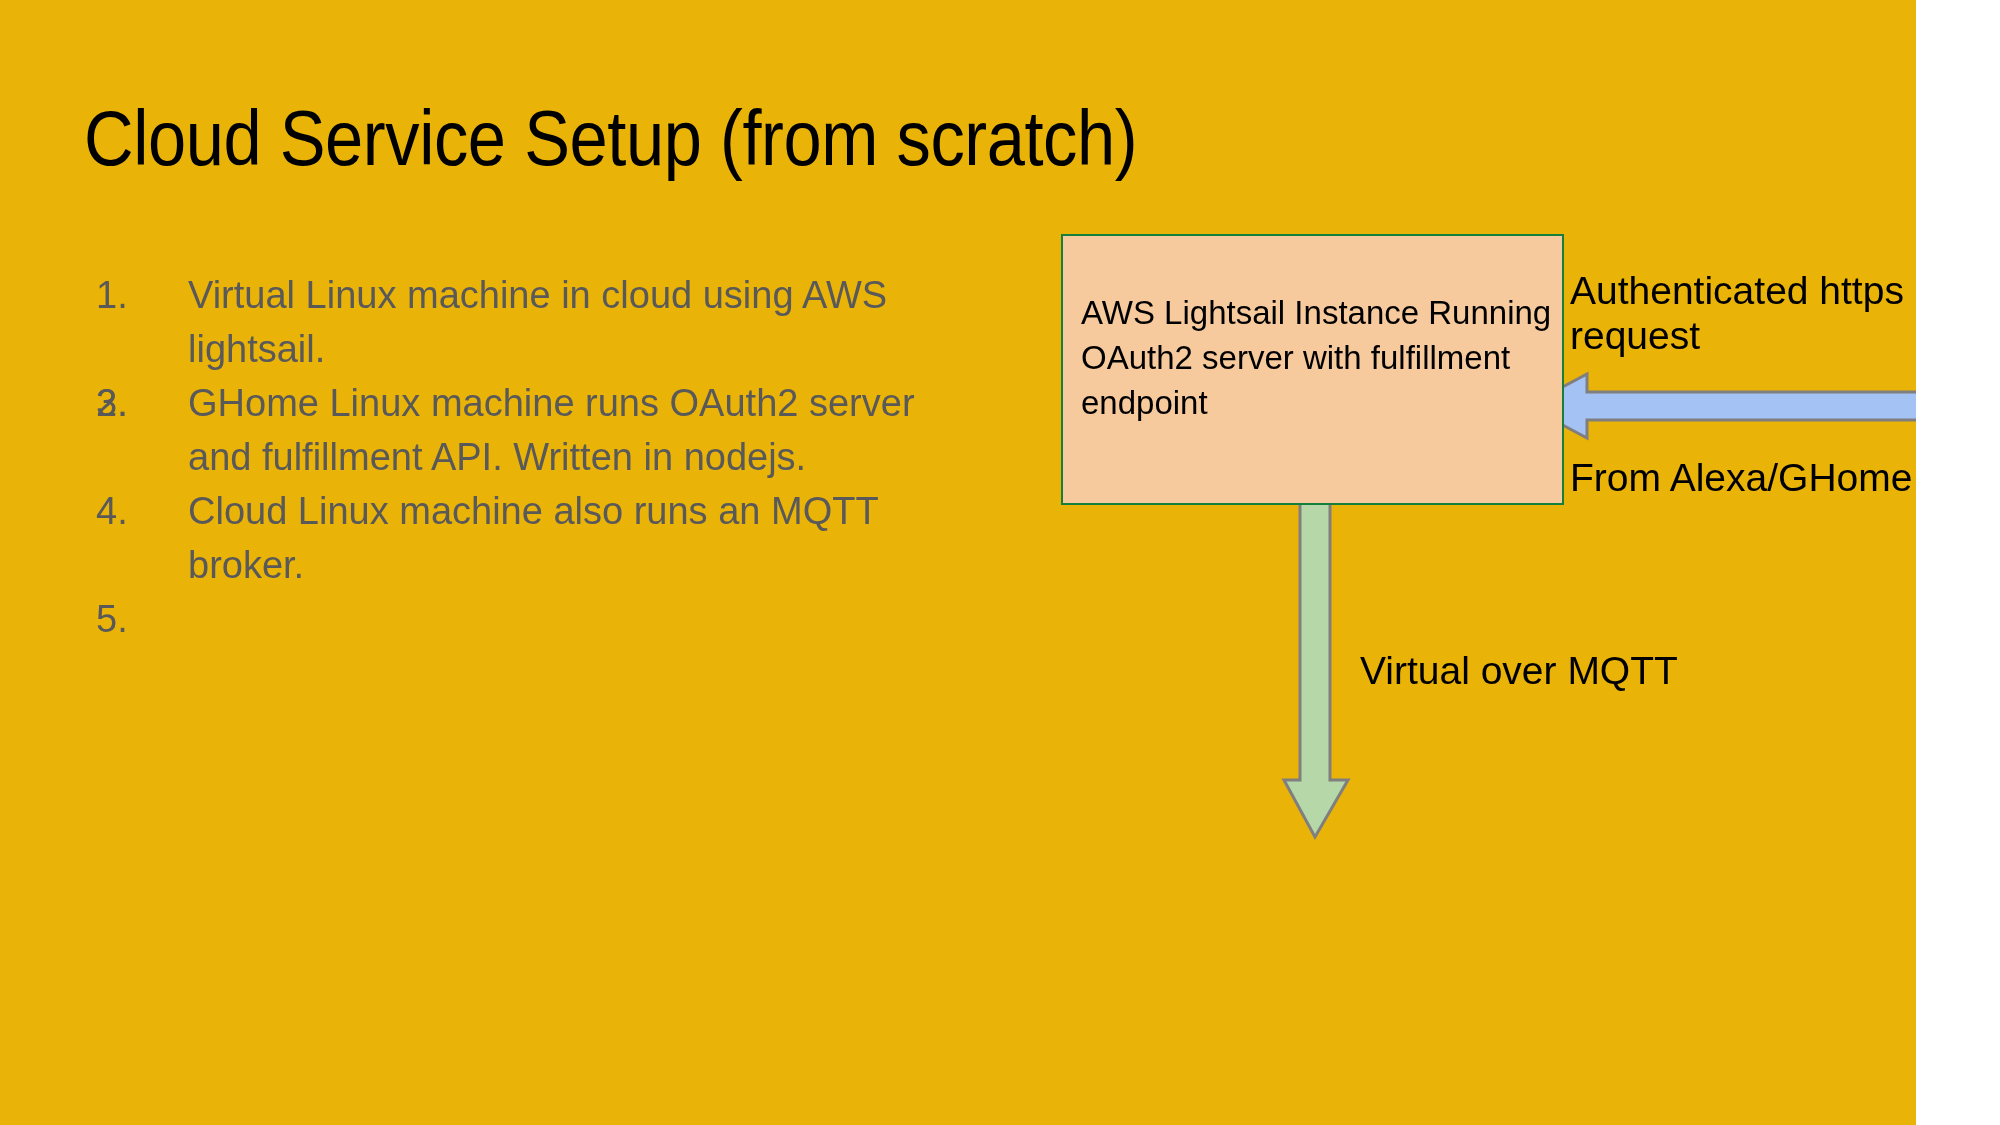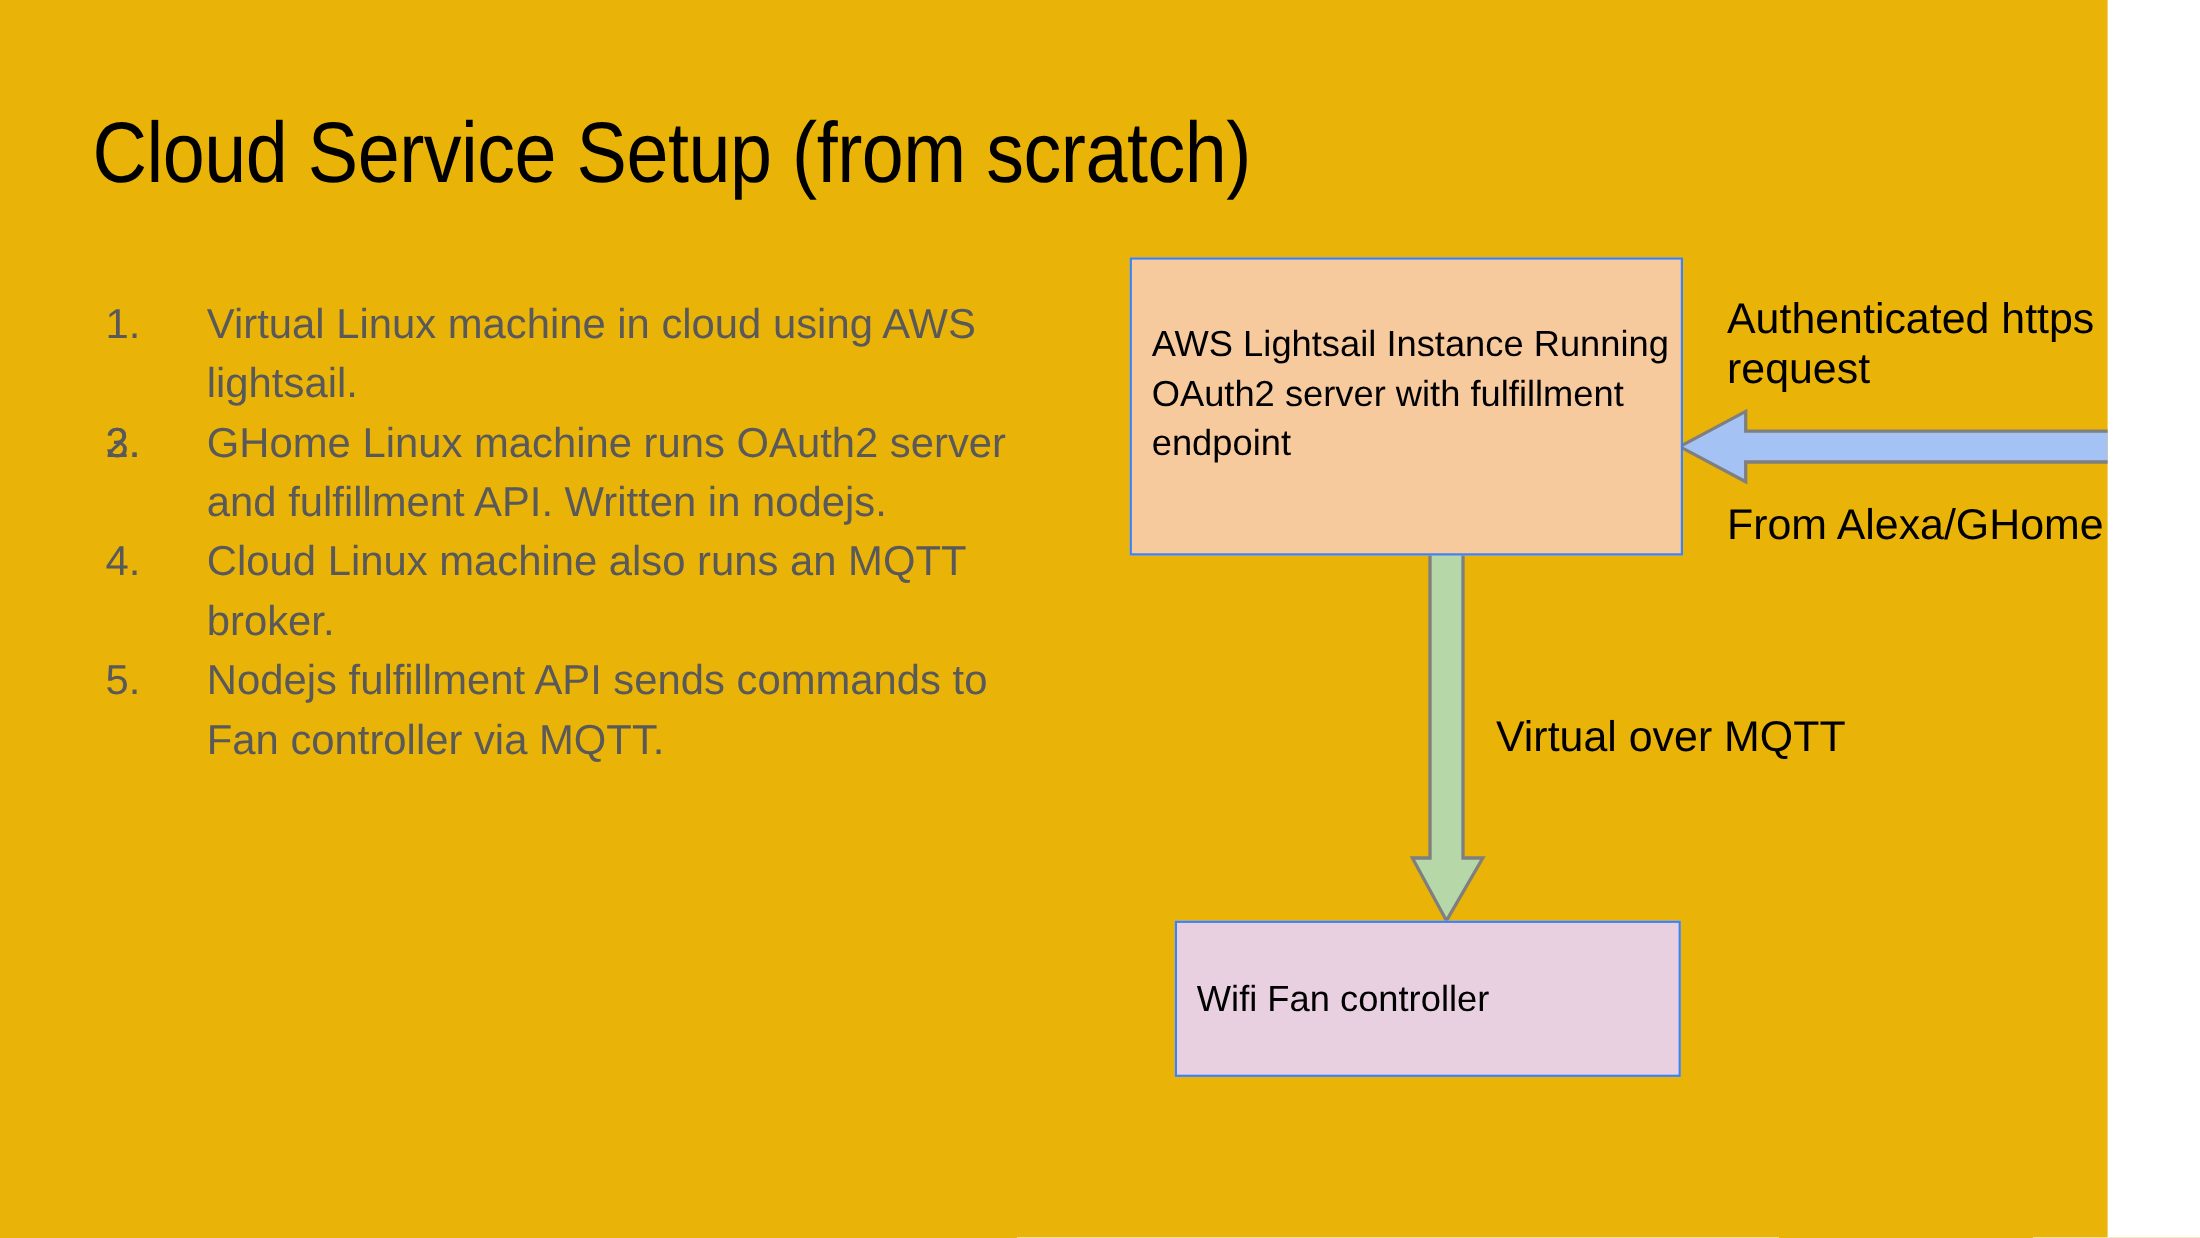--- a/index.html
+++ b/index.html
@@ -60,25 +60,26 @@
     color: #595959;
   }
   #bullet-list li .txt {
     display: block;
     color: #595959;
   }
 
   
   .node {
     position: absolute;
-    border: 2px solid #3b82f6;
+    border: 2px solid #15803d;
     box-sizing: border-box;
     color: #000000;
     font-size: 33px;
     line-height: 45px;
+    margin-left: 34px;
   }
   .node .node-label {
     position: absolute;
     left: 18px;
     right: 10px;
   }
 
   #node-lightsail {
     left: 1027px;
     top: 234px;
@@ -161,39 +162,35 @@
     <li>
       <span class="num">3.</span>
       <span class="txt">GHome Linux machine runs OAuth2 server and fulfillment API. Written in nodejs.</span>
     </li>
     <li>
       <span class="num">4.</span>
       <span class="txt">Cloud Linux machine also runs an MQTT broker.</span>
     </li>
     <li>
       <span class="num">5.</span>
-      <span class="txt">Nodejs fulfillment API sends commands to Fan controller via MQTT.</span>
     </li>
   </ol>
 
   <svg id="arrow-mqtt" class="arrow-svg" viewBox="0 0 70 345">
     <polygon points="18,0 48,0 48,280 66,280 33,337 2,280 18,280" fill="#b6d7a8" stroke="#7f7f7f" stroke-width="3"></polygon>
   </svg>
 
   <svg id="arrow-https" class="arrow-svg" viewBox="0 0 478 72">
     <polygon points="2,36 62,4 62,22 476,22 476,50 62,50 62,68" fill="#a4c2f4" stroke="#7f7f7f" stroke-width="3"></polygon>
   </svg>
 
   <div id="node-lightsail" class="node">
     <div class="node-label">AWS Lightsail Instance Running OAuth2 server with fulfillment endpoint</div>
   </div>
 
-  <div id="node-fan" class="node">
-    <div class="node-label">Wifi Fan controller</div>
-  </div>
 
   <div id="label-auth-https" class="diagram-text">Authenticated https request</div>
 
   <div id="label-from-alexa" class="diagram-text">From Alexa/GHome</div>
 
   <div id="label-commands-mqtt" class="diagram-text">Virtual over MQTT</div>
 
 </div>
 
 </body></html>

